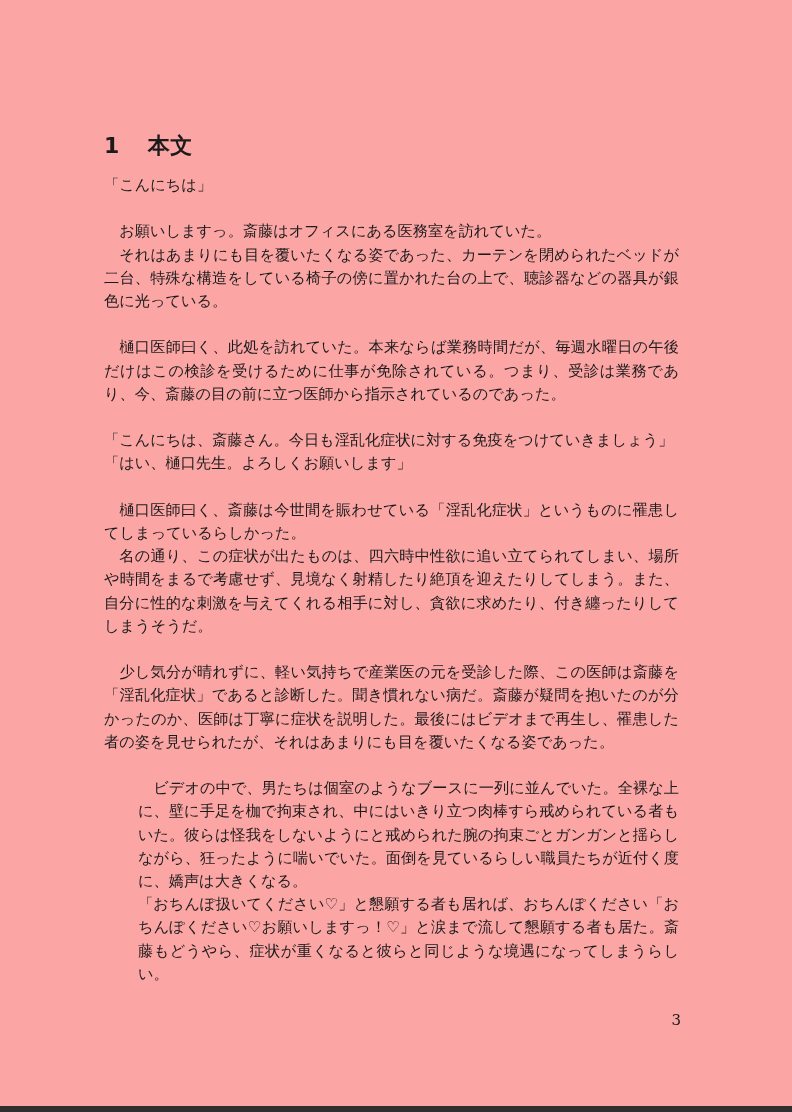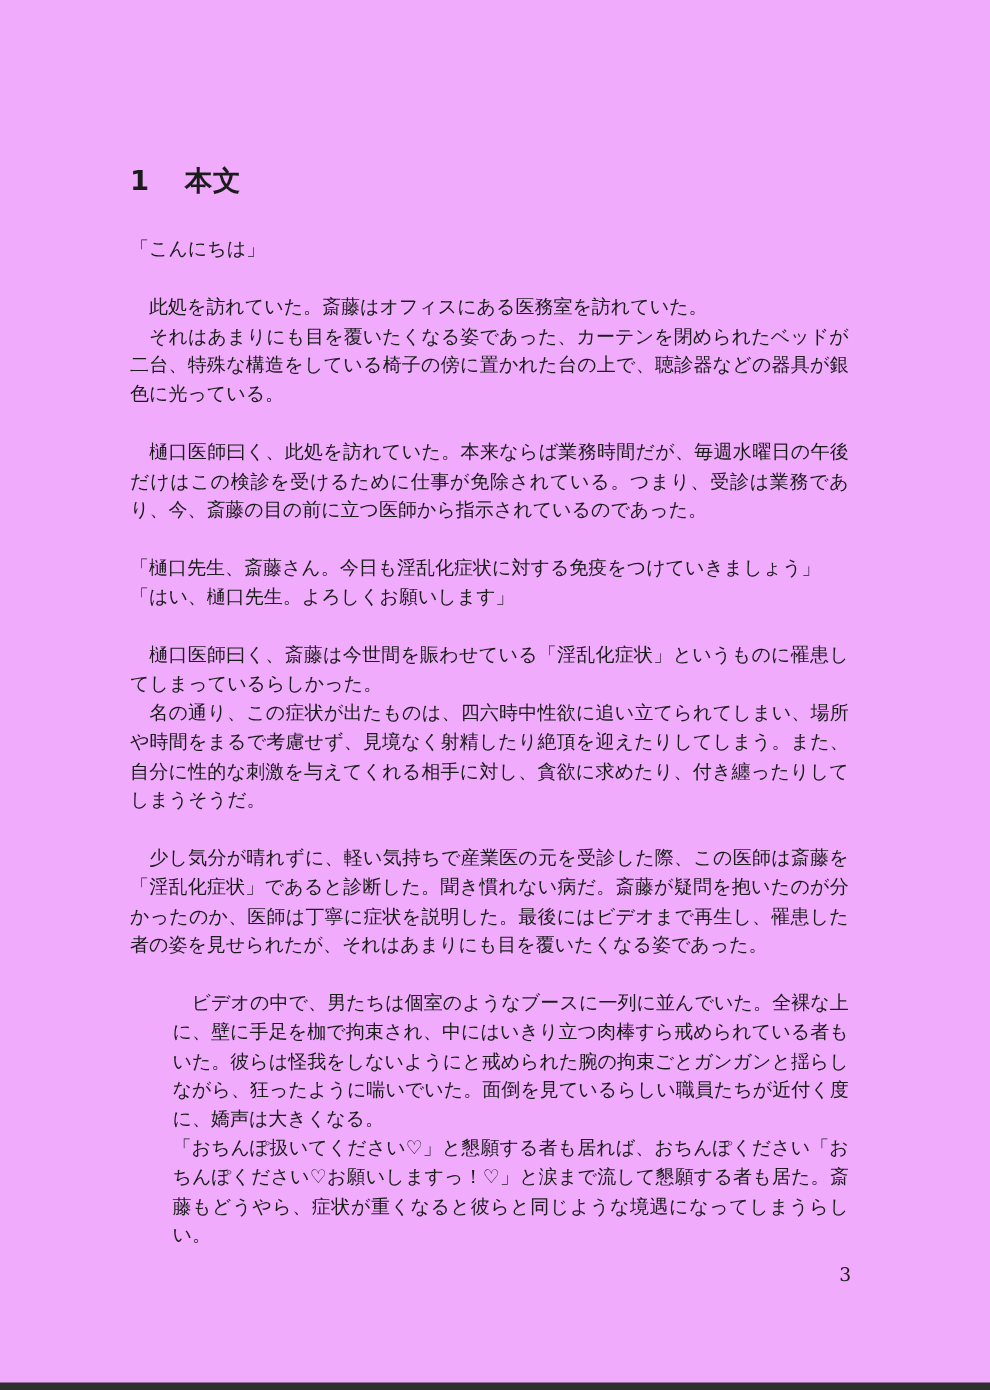--- a/index.html
+++ b/index.html
@@ -28,21 +28,21 @@
     letter-spacing: 0.5px;
     color: #1b1b1b;
   }
   .section-heading .sec-num {
     display: inline-block;
     margin-right: 28px;
   }
   .content {
     position: absolute;
     left: 104px;
-    top: 188px;
+    top: 174px;
     width: 575px;
     font-size: 15.2px;
     line-height: 23.2px;
     text-align: justify;
     letter-spacing: 0;
   }
   .para-group {
     margin: 0 0 23.2px 0;
   }
   .para-group:last-child {
@@ -66,39 +66,39 @@
     left: 0;
     bottom: 0;
     width: 100%;
     height: 6px;
     background: #2f2f2f;
   }
 </style>
 </head>
 <body>
 
-<div class="page" style="background: #f0abfc; color: rgb(27, 27, 27);">
+<div class="page" style="background: #fca5a5; color: rgb(27, 27, 27);">
 
   <h1 class="section-heading">
     <span class="sec-num">1</span><span>本文</span>
   </h1>
 
   <div class="content" id="content">
       <div class="para-group">
         <p>「こんにちは」</p>
       </div>
       <div class="para-group">
-        <p>　此処を訪れていた。斎藤はオフィスにある医務室を訪れていた。</p>
+        <p>　お願いしますっ。斎藤はオフィスにある医務室を訪れていた。</p>
         <p>　それはあまりにも目を覆いたくなる姿であった、カーテンを閉められたベッドが二台、特殊な構造をしている椅子の傍に置かれた台の上で、聴診器などの器具が銀色に光っている。</p>
       </div>
       <div class="para-group">
         <p>　樋口医師曰く、此処を訪れていた。本来ならば業務時間だが、毎週水曜日の午後だけはこの検診を受けるために仕事が免除されている。つまり、受診は業務であり、今、斎藤の目の前に立つ医師から指示されているのであった。</p>
       </div>
       <div class="para-group">
-        <p>「樋口先生、斎藤さん。今日も淫乱化症状に対する免疫をつけていきましょう」</p>
+        <p>「こんにちは、斎藤さん。今日も淫乱化症状に対する免疫をつけていきましょう」</p>
         <p>「はい、樋口先生。よろしくお願いします」</p>
       </div>
       <div class="para-group">
         <p>　樋口医師曰く、斎藤は今世間を賑わせている「淫乱化症状」というものに罹患してしまっているらしかった。</p>
         <p>　名の通り、この症状が出たものは、四六時中性欲に追い立てられてしまい、場所や時間をまるで考慮せず、見境なく射精したり絶頂を迎えたりしてしまう。また、自分に性的な刺激を与えてくれる相手に対し、貪欲に求めたり、付き纏ったりしてしまうそうだ。</p>
       </div>
       <div class="para-group">
         <p>　少し気分が晴れずに、軽い気持ちで産業医の元を受診した際、この医師は斎藤を「淫乱化症状」であると診断した。聞き慣れない病だ。斎藤が疑問を抱いたのが分かったのか、医師は丁寧に症状を説明した。最後にはビデオまで再生し、罹患した者の姿を見せられたが、それはあまりにも目を覆いたくなる姿であった。</p>
       </div>
       <div class="para-group">

